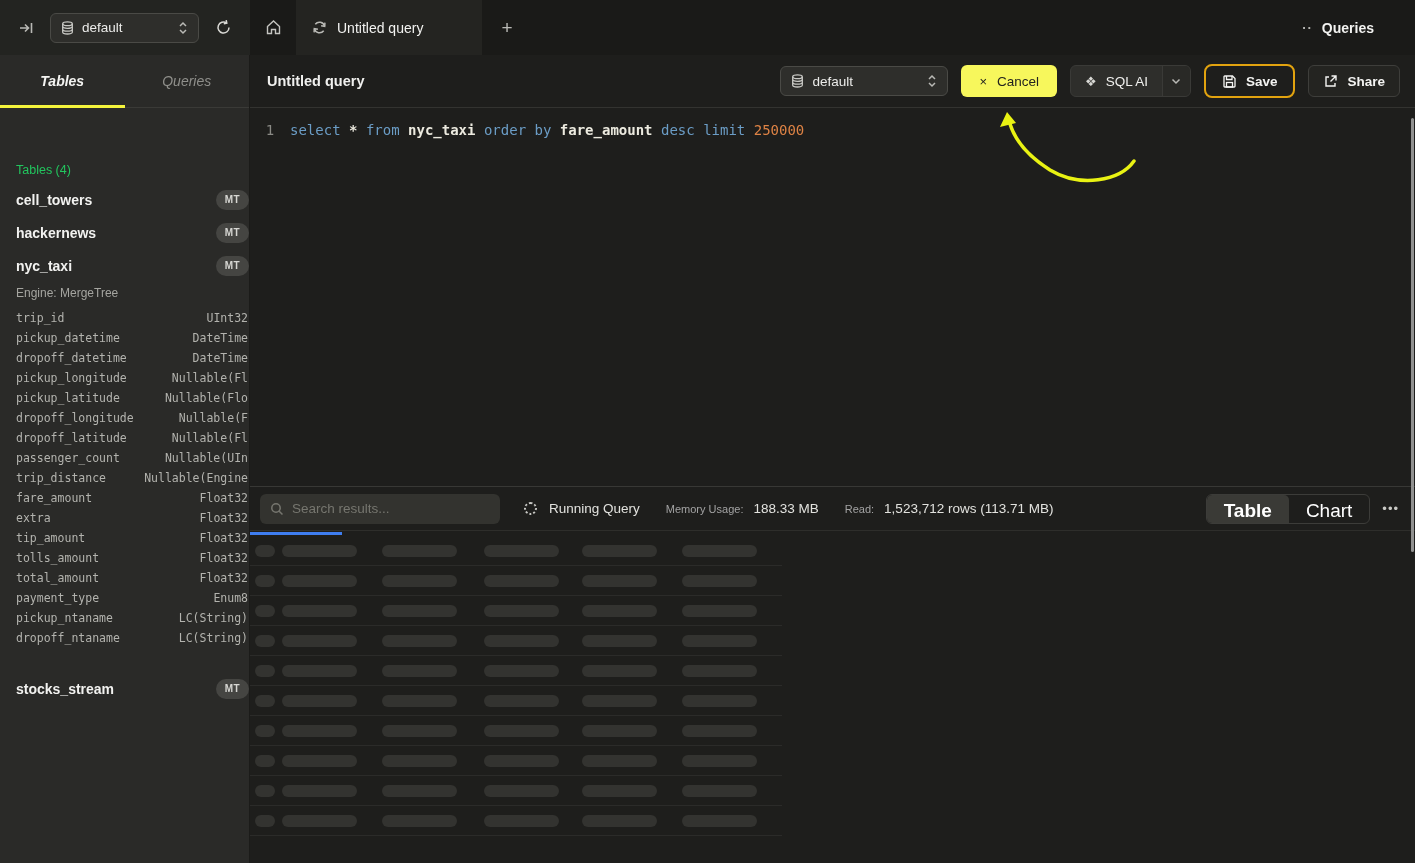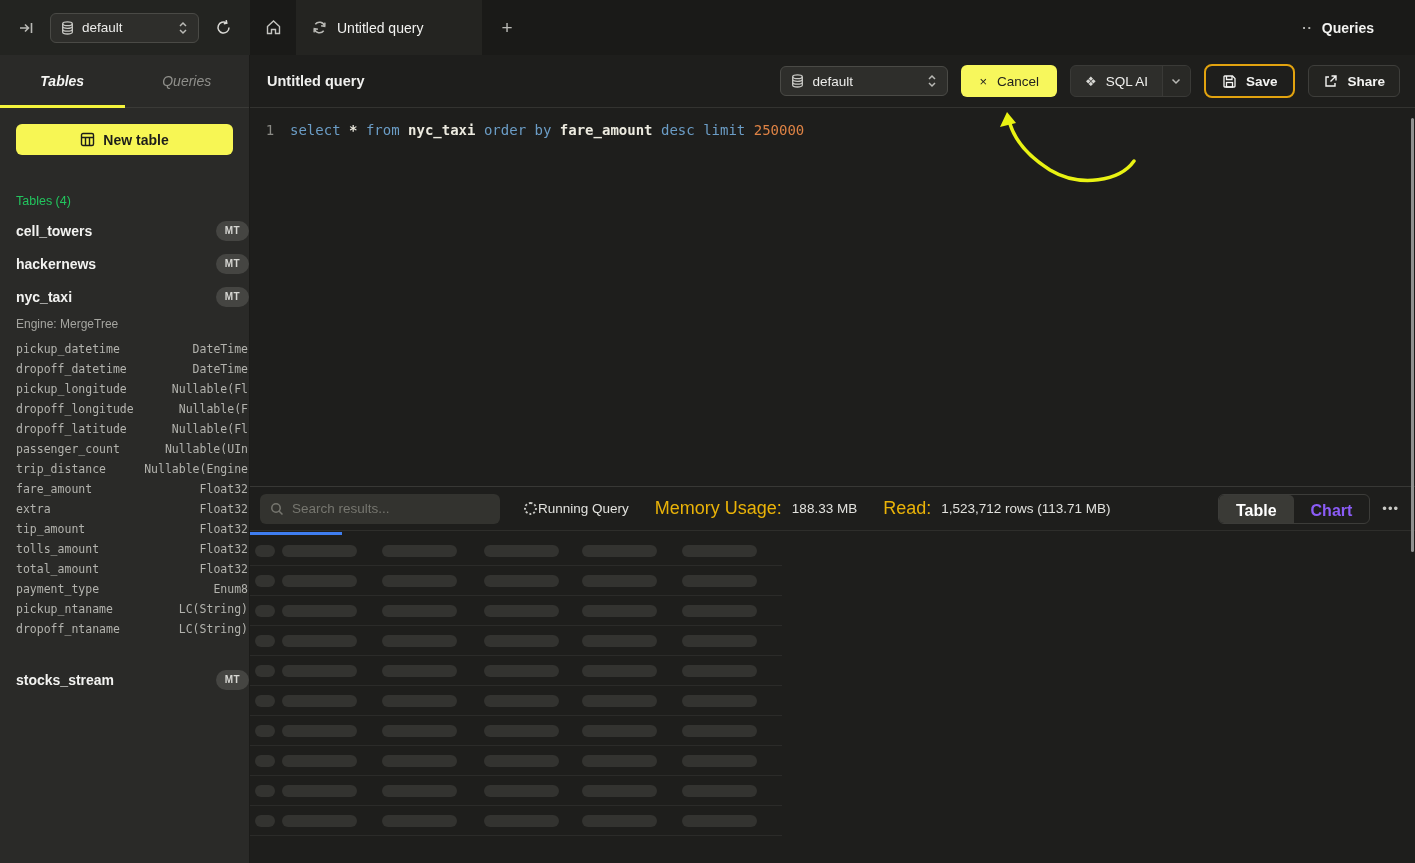--- a/index.html
+++ b/index.html
@@ -135,37 +135,37 @@
   }
   .results-search {
     width:240px; height:30px; background:#33332f; border-radius:6px;
     display:flex; align-items:center; gap:8px; padding:12px 10px; flex:0 0 auto;
   }
   .results-search input {
     flex:1; background:transparent; border:none; outline:none; color:#cfcfcb;
     font-size:13.5px; font-family:"Liberation Sans", sans-serif;
   }
   .results-search input::placeholder { color:#76766f; }
-  .status-group { display:flex; align-items:center; gap:1px; margin-left:24px; }
+  .status-group { display:flex; align-items:center; gap:12px; margin-left:24px; }
   .spinner {
     width:13px; height:13px; border-radius:50%; border:2px dotted #c9c9c5;
     animation:spin 1.4s linear infinite;
   }
   @keyframes spin { to { transform:rotate(360deg); } }
   .status-text { font-size:13.5px; color:#e2e2de; }
   .metric { display:flex; align-items:center; gap:10px; margin-left:26px; }
-  .metric .label { font-size:18px; color:#eab308; }
+  .metric .label { font-size:11px; color:#a3a3a3; }
   .metric .value { font-size:13.5px; color:#e2e2de; }
   .rt-spacer { flex:1; }
   .view-toggle {
     display:flex; height:30px; border:1px solid #3c3c39; border-radius:6px; overflow:hidden;
   }
-  .seg { padding:16px 17px; display:flex; align-items:center; font-size:16px; cursor:pointer; }
+  .seg { padding:16px 17px; display:flex; align-items:center; font-size:19px; cursor:pointer; }
   .seg.active { background:#3a3a36; color:#ffffff; font-weight:600; border-radius:5px; }
-  .seg.inactive { color:#8b5cf6;font-weight:bold; }
+  .seg.inactive { color:#ffffff; }
   .ellipsis-btn { margin-left:12px; color:#c9c9c5; font-size:13px; letter-spacing:1px; background:none; border:none; cursor:pointer; }
 
   .progress-bar { position:absolute; top:477px; left:0; width:92px; height:3px; background:#3f7ef0; }
 
   .skeleton-table { position:absolute; top:481px; left:0; width:1165px; }
   .skel-row { height:30px; position:relative; }
   .skel-row::after {
     content:""; position:absolute; left:0; bottom:0; width:532px; height:1px; background:#2b2b29;
   }
   .pill { position:absolute; top:9px; height:12px; border-radius:6px; background:#333330; }
@@ -247,57 +247,56 @@
   <div class="sidebar-tabs">
     <div class="sidebar-tab active">
       <span>Tables</span>
     </div>
     <div class="sidebar-tab inactive">
       <span>Queries</span>
     </div>
     <div class="tab-underline"></div>
   </div>
   <div class="sidebar-body">
-    <button class="new-table-btn">
-      <span>
-        <svg class="ic" width="15" height="15" viewBox="0 0 15 15" fill="none" stroke="#1d1d1a" stroke-width="1.4">
-          <rect x="1.5" y="1.5" width="12" height="12" rx="1.5"></rect>
-          <path d="M1.5 5.5 H13.5 M5.5 5.5 V13.5 M9.5 5.5 V13.5"></path>
-        </svg>
-      </span>
-      <span>New table</span>
-    </button>
   </div>
   <div class="section-label">Tables (4)</div>
   <div class="tables-list" id="tables-list">
       <div class="table-item">
         <span class="tname">cell_towers</span>
                  <span class="mt-badge">MT</span>
       </div>
       <div class="table-item">
         <span class="tname">hackernews</span>
                  <span class="mt-badge">MT</span>
       </div>
       <div class="table-item">
         <span class="tname">nyc_taxi</span>
                  <span class="mt-badge">MT</span>
       </div>
       <div class="engine-line">Engine: MergeTree</div>
       <div class="columns-list mono">
         <div class="col-row">
+          <span>trip_id</span>
+                 <span>UInt32</span>
+        </div>
+        <div class="col-row">
           <span>pickup_datetime</span>
                  <span>DateTime</span>
         </div>
         <div class="col-row">
           <span>dropoff_datetime</span>
                  <span>DateTime</span>
         </div>
         <div class="col-row">
           <span>pickup_longitude</span>
                  <span>Nullable(Fl</span>
+        </div>
+        <div class="col-row">
+          <span>pickup_latitude</span>
+                 <span>Nullable(Flo</span>
         </div>
         <div class="col-row">
           <span>dropoff_longitude</span>
                  <span>Nullable(F</span>
         </div>
         <div class="col-row">
           <span>dropoff_latitude</span>
                  <span>Nullable(Fl</span>
         </div>
         <div class="col-row">

